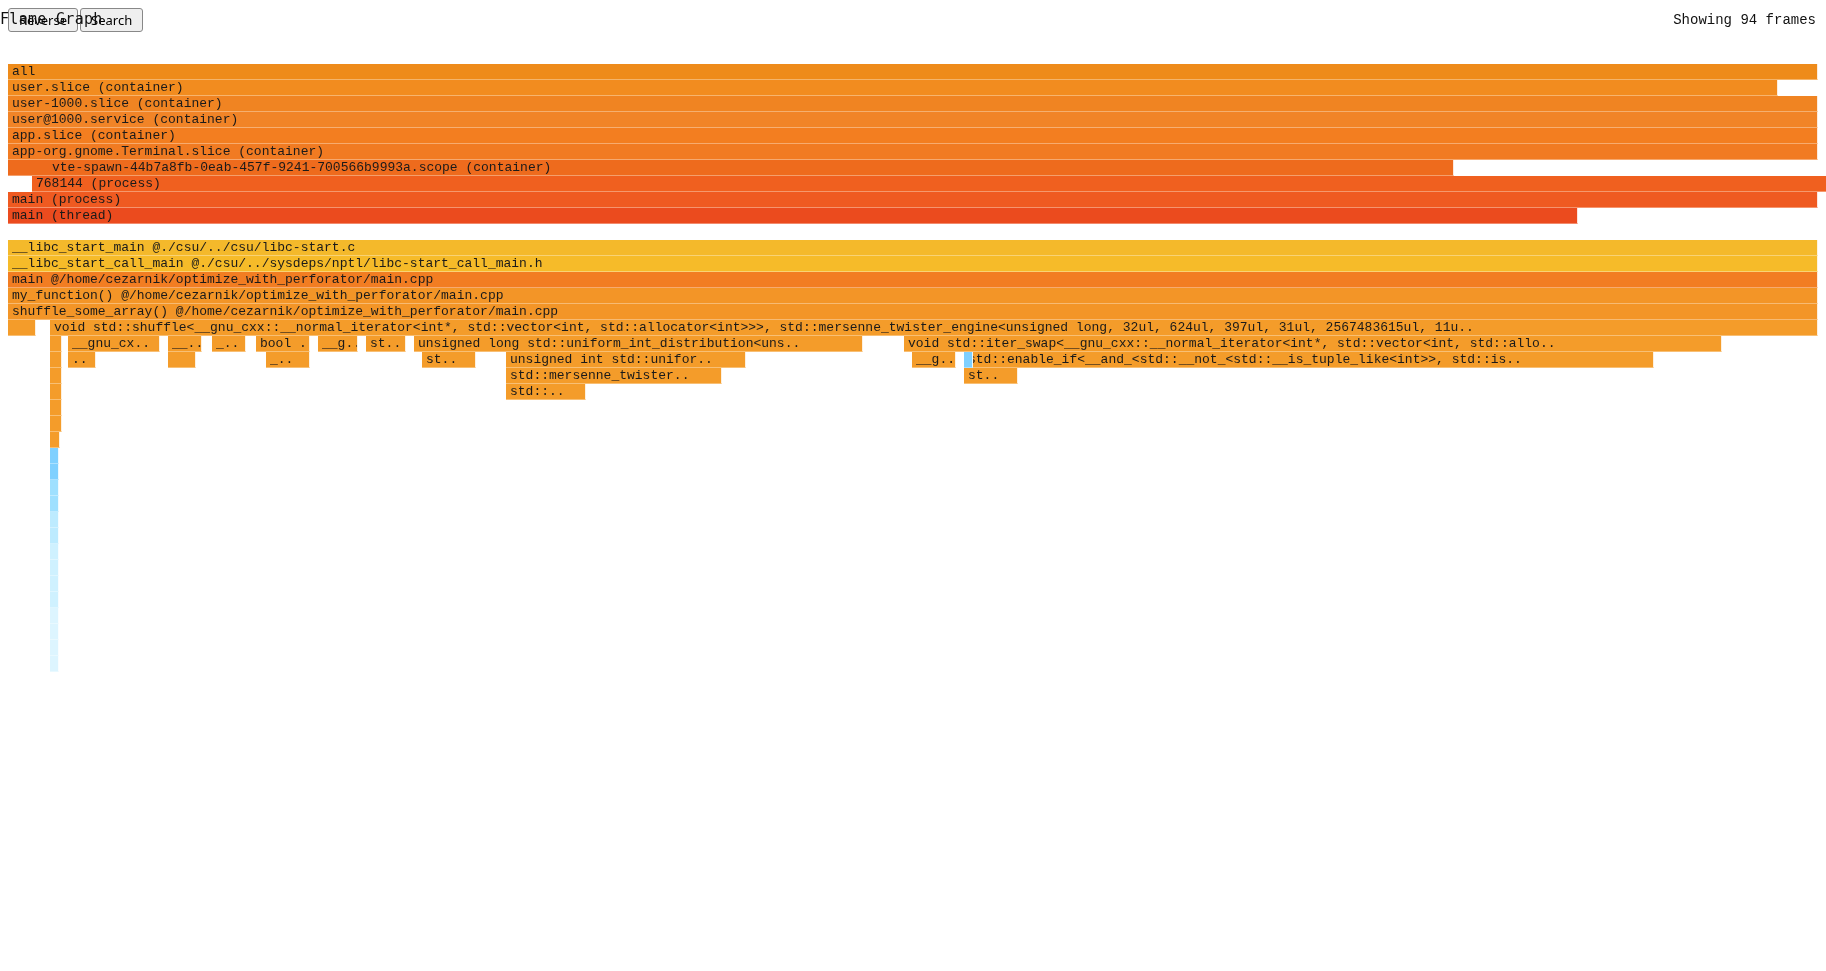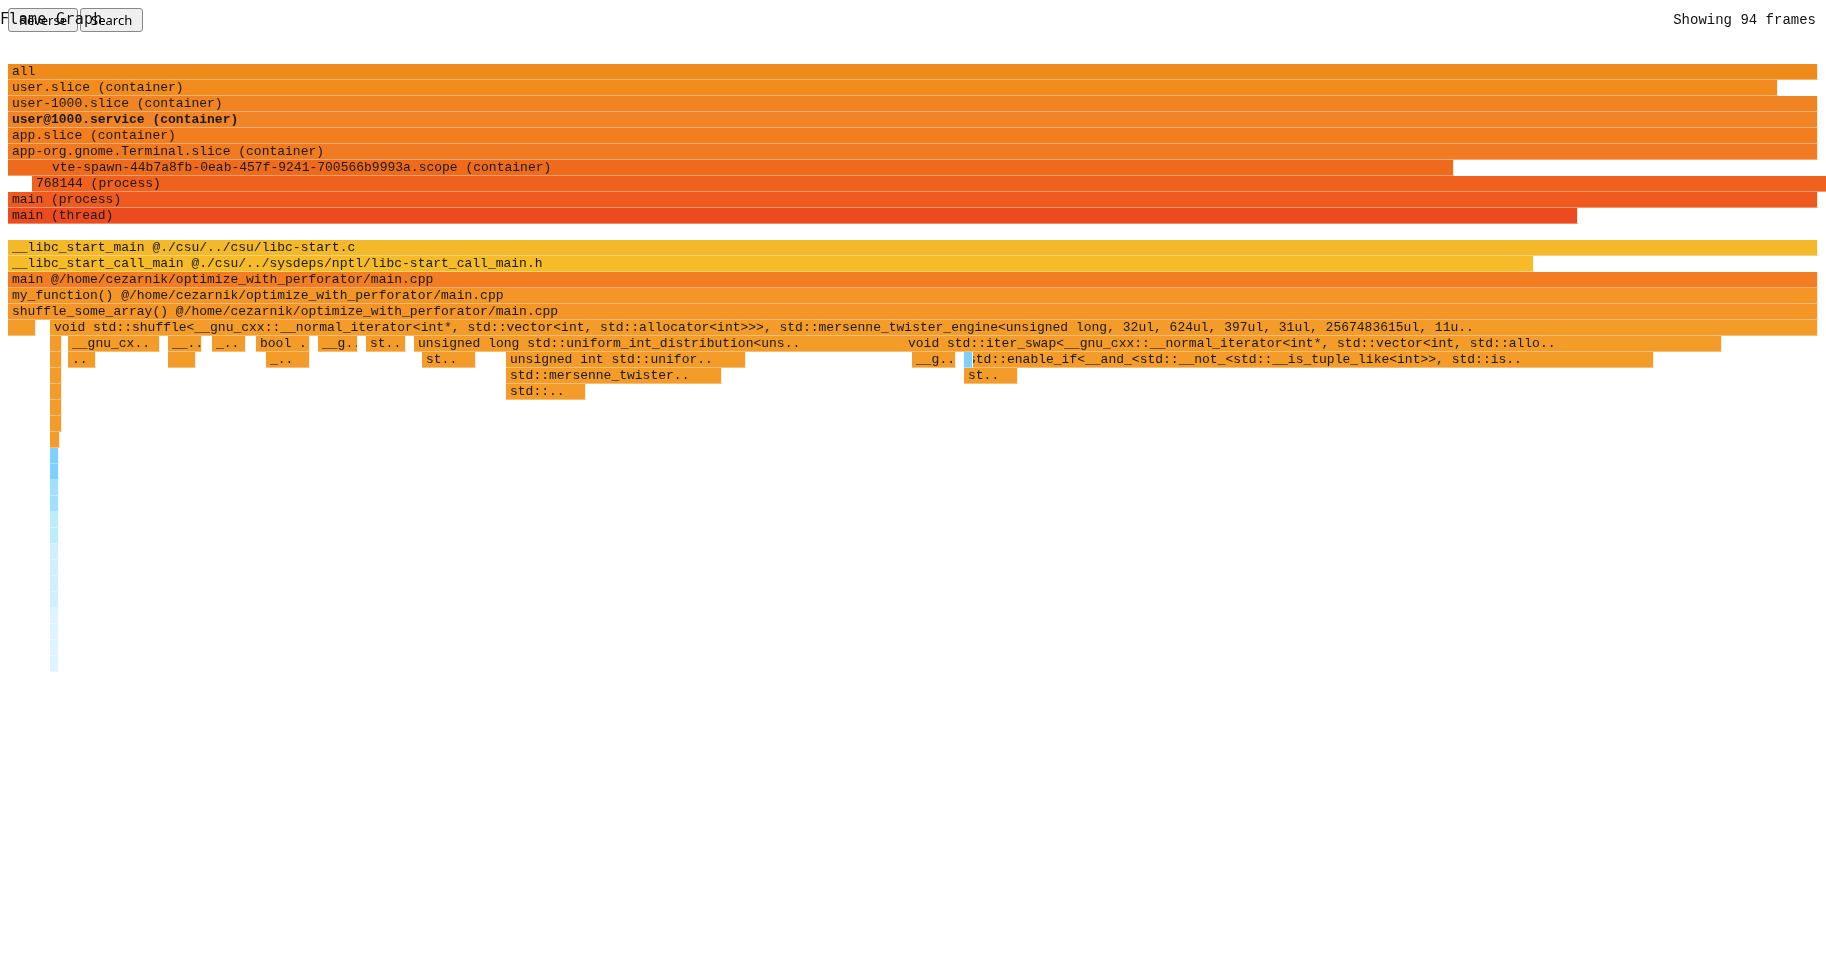--- a/index.html
+++ b/index.html
@@ -21,42 +21,42 @@
     <button>Search</button>
   </div>
   <div class="title">Flame Graph</div>
   <div class="status">Showing 94 frames</div>
 </div>
 
 <div class="graph" id="graph">
     <div class="frame" title="all" style="left: 0px; top: 0px; width: 1810px; background: rgb(238, 139, 26);">all</div>
     <div class="frame" title="user.slice (container)" style="left: 0px; top: 16px; width: 1770px; background: rgb(242, 140, 31);">user.slice (container)</div>
     <div class="frame" title="user-1000.slice (container)" style="left: 0px; top: 32px; width: 1810px; background: rgb(240, 132, 34);">user-1000.slice (container)</div>
-    <div class="frame" title="user@1000.service (container)" style="left: 0px; top: 48px; width: 1810px; background: rgb(241, 132, 39); font-weight: bold;">user@1000.service (container)</div>
+    <div class="frame" title="user@1000.service (container)" style="left: 0px; top: 48px; width: 1810px; background: rgb(241, 132, 39);">user@1000.service (container)</div>
     <div class="frame" title="app.slice (container)" style="left: 0px; top: 64px; width: 1810px; background: rgb(243, 126, 32);">app.slice (container)</div>
     <div class="frame" title="app-org.gnome.Terminal.slice (container)" style="left: 0px; top: 80px; width: 1810px; background: rgb(241, 123, 34);">app-org.gnome.Terminal.slice (container)</div>
     <div class="frame" title="vte-spawn-44b7a8fb-0eab-457f-9241-700566b9993a.scope (container)" style="left: 0px; top: 96px; width: 1446px; background: rgb(238, 107, 29); padding-left: 44px;">vte-spawn-44b7a8fb-0eab-457f-9241-700566b9993a.scope (container)</div>
     <div class="frame" title="768144 (process)" style="left: 0px; top: 112px; width: 1810px; background: rgb(240, 96, 31); margin-left: 24px;">768144 (process)</div>
     <div class="frame" title="main (process)" style="left: 0px; top: 128px; width: 1810px; background: rgb(239, 90, 33);">main (process)</div>
     <div class="frame" title="main (thread)" style="left: 0px; top: 144px; width: 1570px; background: rgb(235, 75, 30);">main (thread)</div>
     <div class="frame" title="__libc_start_main @./csu/../csu/libc-start.c" style="left: 0px; top: 176px; width: 1810px; background: rgb(244, 185, 43);">__libc_start_main @./csu/../csu/libc-start.c</div>
-    <div class="frame" title="__libc_start_call_main @./csu/../sysdeps/nptl/libc-start_call_main.h" style="left: 0px; top: 192px; width: 1526px; background: rgb(246, 187, 41);">__libc_start_call_main @./csu/../sysdeps/nptl/libc-start_call_main.h</div>
+    <div class="frame" title="__libc_start_call_main @./csu/../sysdeps/nptl/libc-start_call_main.h" style="left: 0px; top: 192px; width: 1810px; background: rgb(246, 187, 41);">__libc_start_call_main @./csu/../sysdeps/nptl/libc-start_call_main.h</div>
     <div class="frame" title="main @/home/cezarnik/optimize_with_perforator/main.cpp" style="left: 0px; top: 208px; width: 1810px; background: rgb(242, 125, 34);">main @/home/cezarnik/optimize_with_perforator/main.cpp</div>
     <div class="frame" title="shuffle_some_array() @/home/cezarnik/optimize_with_perforator/main.cpp" style="left: 0px; top: 240px; width: 1810px; background: rgb(243, 149, 39);">shuffle_some_array() @/home/cezarnik/optimize_with_perforator/main.cpp</div>
     <div class="frame" title="my_function() @/home/cezarnik/optimize_with_perforator/main.cpp" style="left: 0px; top: 224px; width: 1810px; background: rgb(243, 149, 39);">my_function() @/home/cezarnik/optimize_with_perforator/main.cpp</div>
     <div class="frame" title="" style="left: 0px; top: 256px; width: 28px; background: rgb(244, 156, 42);"></div>
     <div class="frame" title="void std::shuffle&lt;__gnu_cxx::__normal_iterator&lt;int*, std::vector&lt;int, std::allocator&lt;int&gt;&gt;&gt;, std::mersenne_twister_engine&lt;unsigned long, 32ul, 624ul, 397ul, 31ul, 2567483615ul, 11u.." style="left: 42px; top: 256px; width: 1768px; background: rgb(244, 156, 42);">void std::shuffle&lt;__gnu_cxx::__normal_iterator&lt;int*, std::vector&lt;int, std::allocator&lt;int&gt;&gt;&gt;, std::mersenne_twister_engine&lt;unsigned long, 32ul, 624ul, 397ul, 31ul, 2567483615ul, 11u..</div>
     <div class="frame" title="" style="left: 42px; top: 272px; width: 12px; background: rgb(244, 156, 42);"></div>
     <div class="frame" title="__gnu_cx.." style="left: 60px; top: 272px; width: 92px; background: rgb(244, 156, 42);">__gnu_cx..</div>
     <div class="frame" title="__.." style="left: 160px; top: 272px; width: 34px; background: rgb(244, 156, 42);">__..</div>
     <div class="frame" title="_.." style="left: 204px; top: 272px; width: 34px; background: rgb(244, 156, 42);">_..</div>
     <div class="frame" title="bool .." style="left: 248px; top: 272px; width: 54px; background: rgb(244, 156, 42);">bool ..</div>
     <div class="frame" title="__g.." style="left: 310px; top: 272px; width: 40px; background: rgb(244, 156, 42);">__g..</div>
     <div class="frame" title="st.." style="left: 358px; top: 272px; width: 40px; background: rgb(244, 156, 42);">st..</div>
-    <div class="frame" title="unsigned long std::uniform_int_distribution&lt;uns.." style="left: 406px; top: 272px; width: 551px; background: rgb(244, 156, 42);">unsigned long std::uniform_int_distribution&lt;uns..</div>
+    <div class="frame" title="unsigned long std::uniform_int_distribution&lt;uns.." style="left: 406px; top: 272px; width: 449px; background: rgb(244, 156, 42);">unsigned long std::uniform_int_distribution&lt;uns..</div>
     <div class="frame" title="void std::iter_swap&lt;__gnu_cxx::__normal_iterator&lt;int*, std::vector&lt;int, std::allo.." style="left: 896px; top: 272px; width: 818px; background: rgb(244, 156, 42);">void std::iter_swap&lt;__gnu_cxx::__normal_iterator&lt;int*, std::vector&lt;int, std::allo..</div>
     <div class="frame" title="" style="left: 42px; top: 288px; width: 12px; background: rgb(244, 156, 42);"></div>
     <div class="frame" title=".." style="left: 60px; top: 288px; width: 28px; background: rgb(244, 156, 42);">..</div>
     <div class="frame" title="" style="left: 160px; top: 288px; width: 28px; background: rgb(244, 156, 42);"></div>
     <div class="frame" title="_.." style="left: 258px; top: 288px; width: 44px; background: rgb(244, 156, 42);">_..</div>
     <div class="frame" title="st.." style="left: 414px; top: 288px; width: 54px; background: rgb(244, 156, 42);">st..</div>
     <div class="frame" title="unsigned int std::unifor.." style="left: 498px; top: 288px; width: 240px; background: rgb(244, 156, 42);">unsigned int std::unifor..</div>
     <div class="frame" title="__g.." style="left: 904px; top: 288px; width: 44px; background: rgb(244, 156, 42);">__g..</div>
     <div class="frame" title="std::enable_if&lt;__and_&lt;std::__not_&lt;std::__is_tuple_like&lt;int&gt;&gt;, std::is.." style="left: 956px; top: 288px; width: 690px; background: rgb(244, 156, 42);">std::enable_if&lt;__and_&lt;std::__not_&lt;std::__is_tuple_like&lt;int&gt;&gt;, std::is..</div>
     <div class="frame" title="" style="left: 42px; top: 304px; width: 12px; background: rgb(244, 156, 42);"></div>

